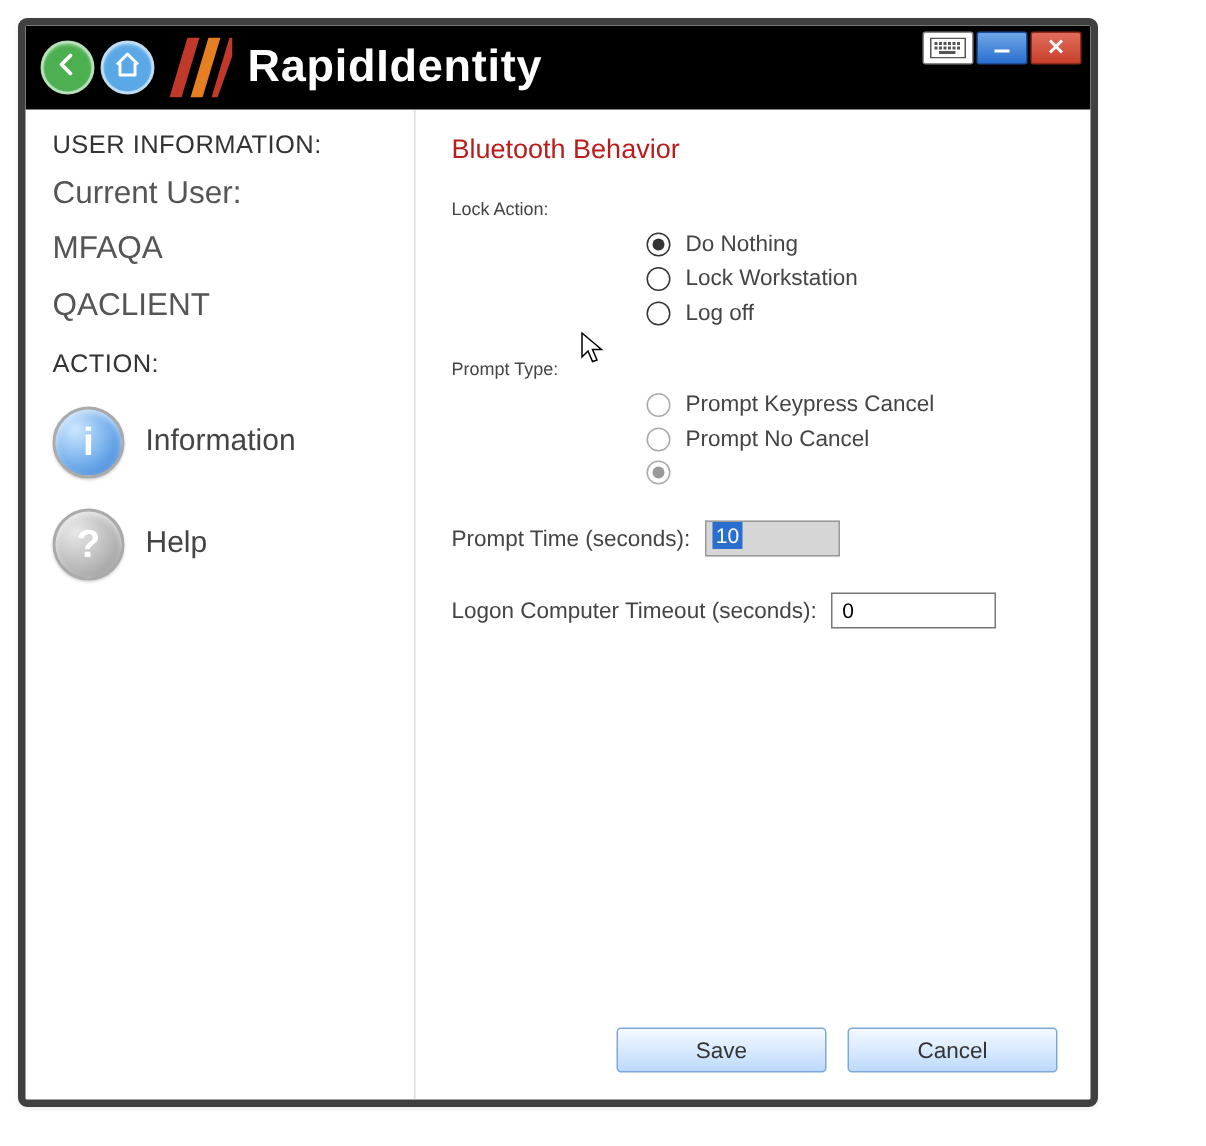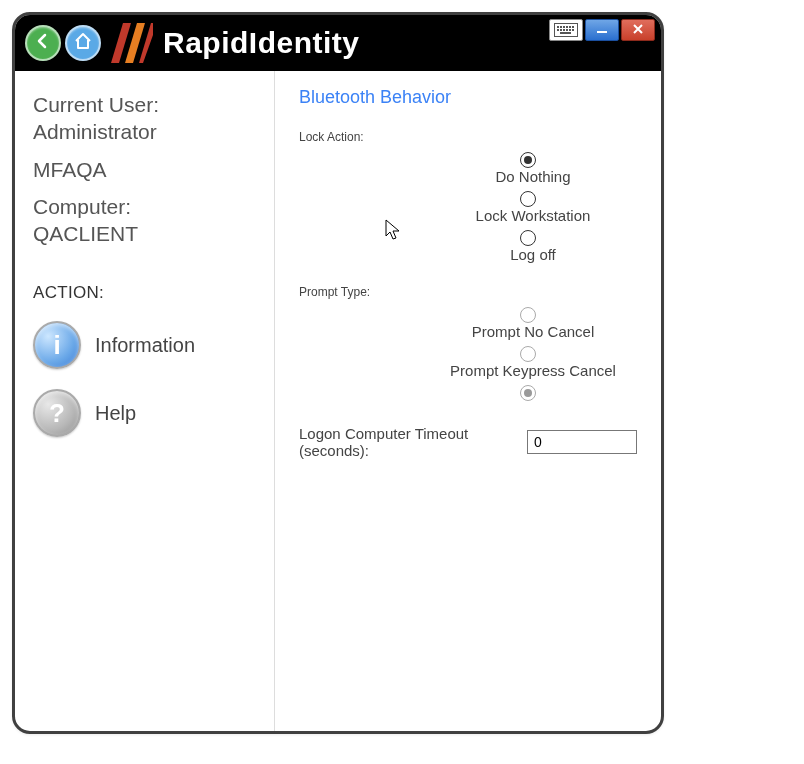--- a/index.html
+++ b/index.html
@@ -4,23 +4,23 @@
 <style>
   * { box-sizing: border-box; }
   body {
     margin: 0;
     padding: 12px;
     font-family: "Segoe UI", Arial, sans-serif;
     background: #fff;
     width: 804px;
   }
   .window {
-    width: 652px;
-    border: 3px solid #404040;
-    border-radius: 18px;
+    width: 720px;
+    border: 5px solid #404040;
+    border-radius: 6px;
     overflow: hidden;
     box-shadow: 0 1px 3px rgba(0,0,0,0.08);
   }
   .titlebar {
     background: #000;
     height: 56px;
     display: flex;
     align-items: center;
     padding: 0 10px;
     position: relative;
@@ -94,27 +94,27 @@
     background: radial-gradient(circle at 30% 30%, #cde7ff, #6aa8e8 60%, #3a7bd5);
     border: 2px solid #aaa;
     display:flex; align-items:center; justify-content:center;
     color:#fff; font-size:26px; font-weight:bold;
     margin-right: 14px;
     box-shadow: inset 0 2px 4px rgba(255,255,255,0.6), 0 1px 2px rgba(0,0,0,0.2);
   }
   .action-icon.qmark { background: radial-gradient(circle at 30% 30%, #e8e8e8, #b7b7b7 60%, #8d8d8d); color:#fff; }
   .action-label { font-size:20px; color:#444; }
 
-  .panel-title { font-size:18px; color:#3b82f6; margin-bottom: 14px; }
+  .panel-title { font-size:18px; color:#b91c1c; margin-bottom: 14px; }
   .field-label { font-size:12px; color:#444; margin: 22px 0 8px 0; }
   .radio-group { margin-left: 130px; }
   .radio-row {
     display:flex; align-items:center;
     margin: 6px 0;
-    font-size:15px; color:#444;flex-direction:column;
+    font-size:15px; color:#444;
   }
   .radio-circle {
     width:16px; height:16px;
     border: 1.5px solid #333;
     border-radius:50%;
     margin-right:10px;
     display:inline-flex; align-items:center; justify-content:center;
     background:#fff;
   }
   .radio-circle.muted { border-color:#aaa; }
@@ -223,33 +223,32 @@
               <path d="M2 2 L10 10 M10 2 L2 10" stroke="#fff" stroke-width="2"></path>
             </svg>
         </span>
       </div>
     </div>
   </div>
 
   <div class="content">
 
     <div class="sidebar">
+      <div class="section-title">USER INFORMATION:</div>
       <div class="kv-row">
         <div class="kv-label">Current User:</div>
-        <div class="kv-value">Administrator</div>
       </div>
       <div class="kv-row">
         <div class="kv-value">MFAQA</div>
       </div>
       <div class="kv-row">
-        <div class="kv-label">Computer:</div>
         <div class="kv-value">QACLIENT</div>
       </div>
 
-      <div class="section-title" style="margin-top:36px">ACTION:</div>
+      <div class="section-title" style="margin-top:16px">ACTION:</div>
       <div class="action-list">
         <div class="action-item">
           <div class="action-icon">i</div>
           <div class="action-label">Information</div>
         </div>
         <div class="action-item">
           <div class="action-icon qmark">?</div>
           <div class="action-label">Help</div>
         </div>
       </div>
@@ -279,34 +278,42 @@
       <span class="cursor-arrow">
         <svg width="18" height="24" viewBox="0 0 18 24">
             <path d="M1 1 L1 17 L5 13 L8 20 L11 19 L8 12 L14 12 Z" fill="#fff" stroke="#000" stroke-width="1"></path>
           </svg>
       </span>
 
       <div class="field-label">Prompt Type:</div>
       <div class="radio-group">
         <div class="radio-row">
           <span class="radio-circle muted"></span>
+          <span>Prompt Keypress Cancel</span>
+        </div>
+        <div class="radio-row">
+          <span class="radio-circle muted"></span>
           <span>Prompt No Cancel</span>
-        </div>
-        <div class="radio-row">
-          <span class="radio-circle muted"></span>
-          <span>Prompt Keypress Cancel</span>
         </div>
         <div class="radio-row">
           <span class="radio-circle muted">
               <span class="dot muted"></span>
             </span>
         </div>
       </div>
 
+      <div class="form-row">
+        <label>Prompt Time (seconds):</label>
+        <div class="sel-input"><span class="highlight">10</span></div>
+      </div>
 
       <div class="form-row">
         <label>Logon Computer Timeout (seconds):</label>
         <input class="text-input" value="0" style="">
       </div>
 
+      <div class="button-row">
+        <div class="winbutton">Save</div>
+        <div class="winbutton">Cancel</div>
+      </div>
     </div>
   </div>
 </div>
 
 </body></html>

